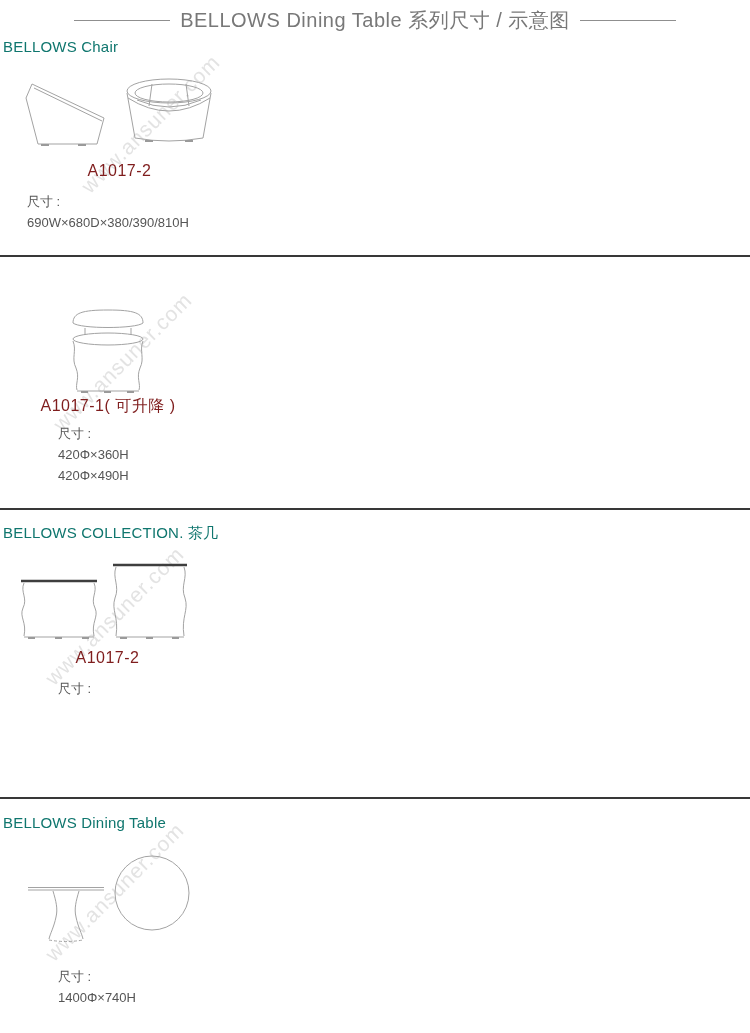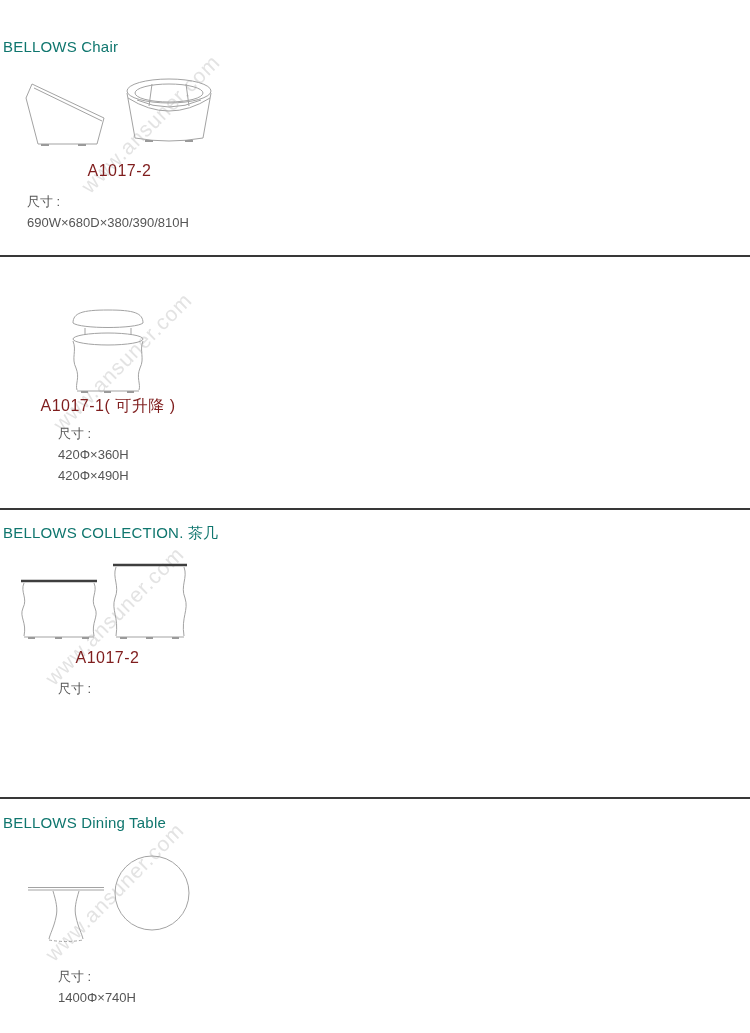--- a/index.html
+++ b/index.html
@@ -41,20 +41,25 @@
     position:absolute;color:#e3e3e3;font-size:21px;letter-spacing:1px;
     transform:rotate(-45deg);transform-origin:center;white-space:nowrap;
     pointer-events:none;user-select:none;
   }
 </style>
 </head>
 <body>
 
 <div class="page">
 
+  <div class="title-row">
+    <span class="title-line"></span>
+    <span class="title-text">BELLOWS Dining Table 系列尺寸 / 示意图</span>
+    <span class="title-line"></span>
+  </div>
 
   <div class="section-header" style="top:38px;">BELLOWS Chair</div>
 
   <div class="watermark" style="left:58px;top:112px;">www.ansuner.com</div>
 
   <div class="drawing" style="left:22px;top:76px;">
     <svg width="190" height="78" viewBox="0 0 190 78">
 
       <path class="sketch" d="M10,8 L82,42 L75,68 L16,68 L4,22 Z"></path>
       <path class="sketch" d="M12,12 L80,45"></path>

